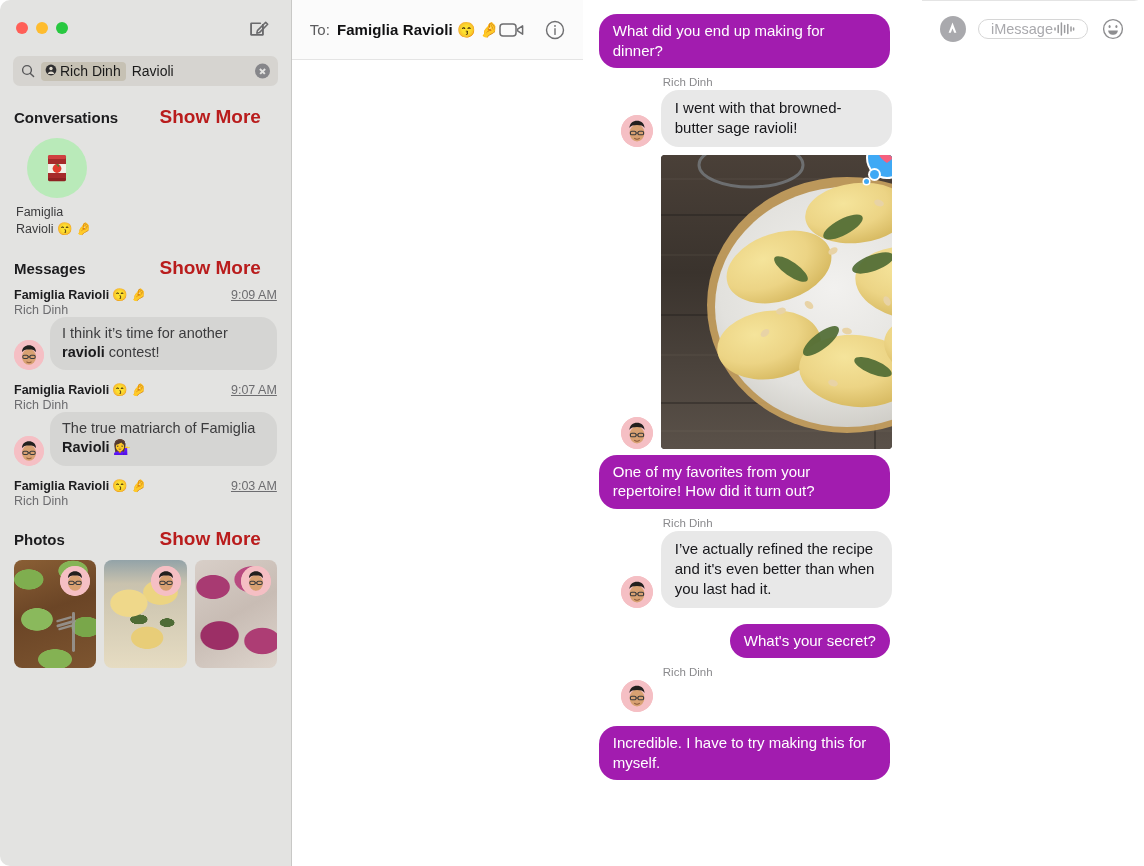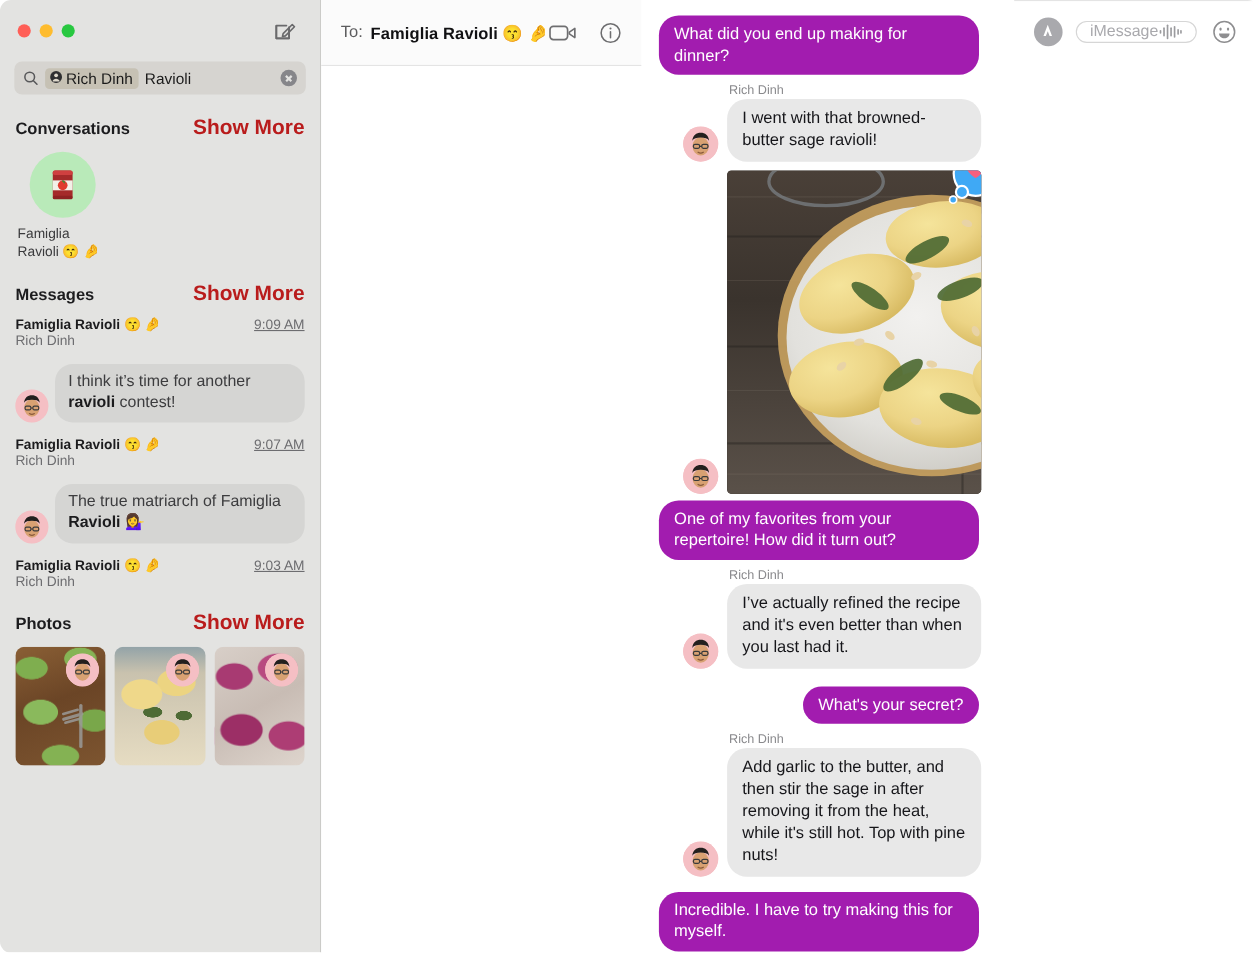--- a/index.html
+++ b/index.html
@@ -108,21 +108,21 @@
 
   .sidebar-scroll {
     flex: 1 1 auto;
     overflow: hidden;
   }
 
   .section-head {
     display: flex;
     align-items: baseline;
     justify-content: space-between;
-    padding: 10px 14px 6px 14px;
+    padding: 10px 30px 6px 14px;
   }
   .section-title {
     font-size: 15px;
     font-weight: bold;
     color: #1c1c1e;
   }
   .show-more {
     font-size: 19px;
     color: #b91c1c;
     cursor: pointer;
@@ -159,21 +159,21 @@
     font-weight: bold;
     color: #1c1c1e;
   }
   .msg-time { font-size: 12.5px; color: #6d6d70; text-decoration: underline; }
   .msg-sender { font-size: 12.5px; color: #6d6d70; margin-top: 1px; }
 
   .msg-bubble-row {
     display: flex;
     align-items: flex-end;
     gap: 6px;
-    margin-top: 14px;
+    margin-top: 0;
   }
   .mini-avatar {
     width: 30px; height: 30px;
     border-radius: 50%;
     background: #f5bfc4;
     flex: 0 0 auto;
     overflow: hidden;
     position: relative;
   }
   .bubble-grey {
@@ -780,21 +780,20 @@
             <svg class="memoji" viewBox="0 0 32 32">
               <circle cx="16" cy="16" r="16" fill="#f5bfc4"></circle>
               <ellipse cx="16" cy="18" rx="7.4" ry="8.4" fill="#d8a172"></ellipse>
               <path d="M8.4 13c.4-5 3.6-7.3 7.6-7.3s7.2 2.3 7.6 7.3c-1.4-2.3-4-2.9-7.6-2.9S9.8 10.7 8.4 13z" fill="#23201e"></path>
               <rect x="9.4" y="16.2" width="5.6" height="3.6" rx="1.4" fill="none" stroke="#3a3a3c" stroke-width="1.1"></rect>
               <rect x="17" y="16.2" width="5.6" height="3.6" rx="1.4" fill="none" stroke="#3a3a3c" stroke-width="1.1"></rect>
               <path d="M15 18h2" stroke="#3a3a3c" stroke-width="1.1"></path>
               <path d="M13.6 23.4c1.5 1 3.3 1 4.8 0" stroke="#8a5a3a" stroke-width="1.1" fill="none" stroke-linecap="round"></path>
             </svg>
           </div>
-          <div class="bubble-in">Add garlic to the butter, and then stir the sage in after removing it from the heat, while it's still hot. Top with pine nuts!</div>
         </div>
       </div>
 
       <div class="row out" style="margin-top:12px;">
         <div class="bubble-blue">Incredible. I have to try making this for myself.</div>
       </div>
 
     </div>
 
     <div class="composer">

